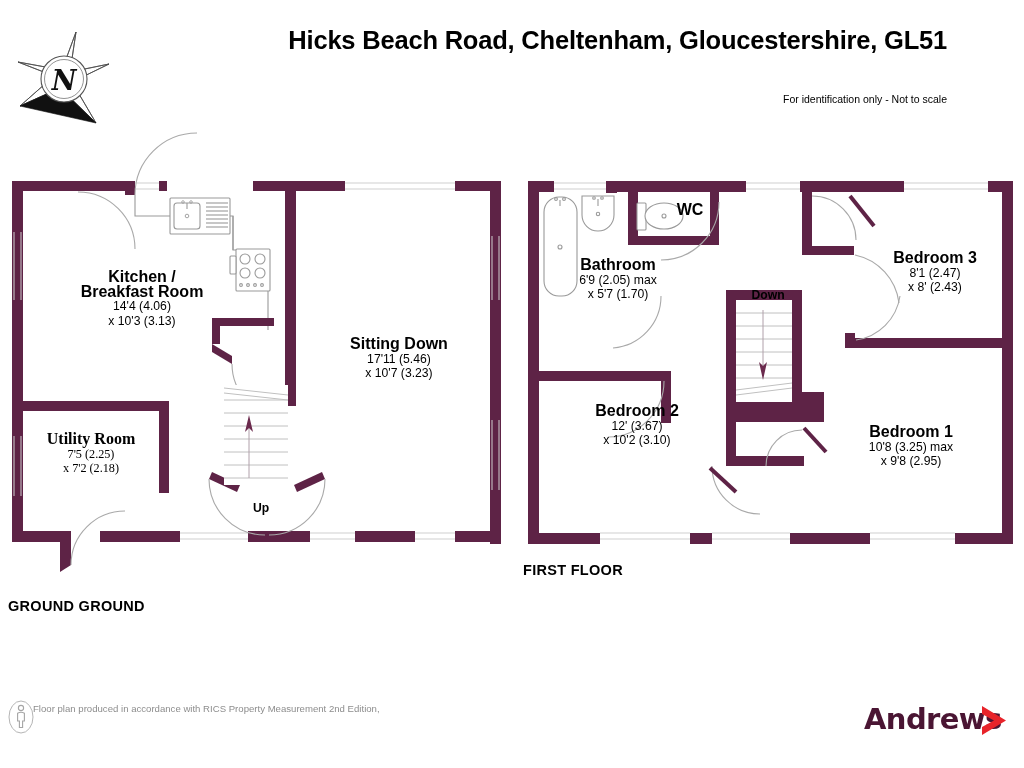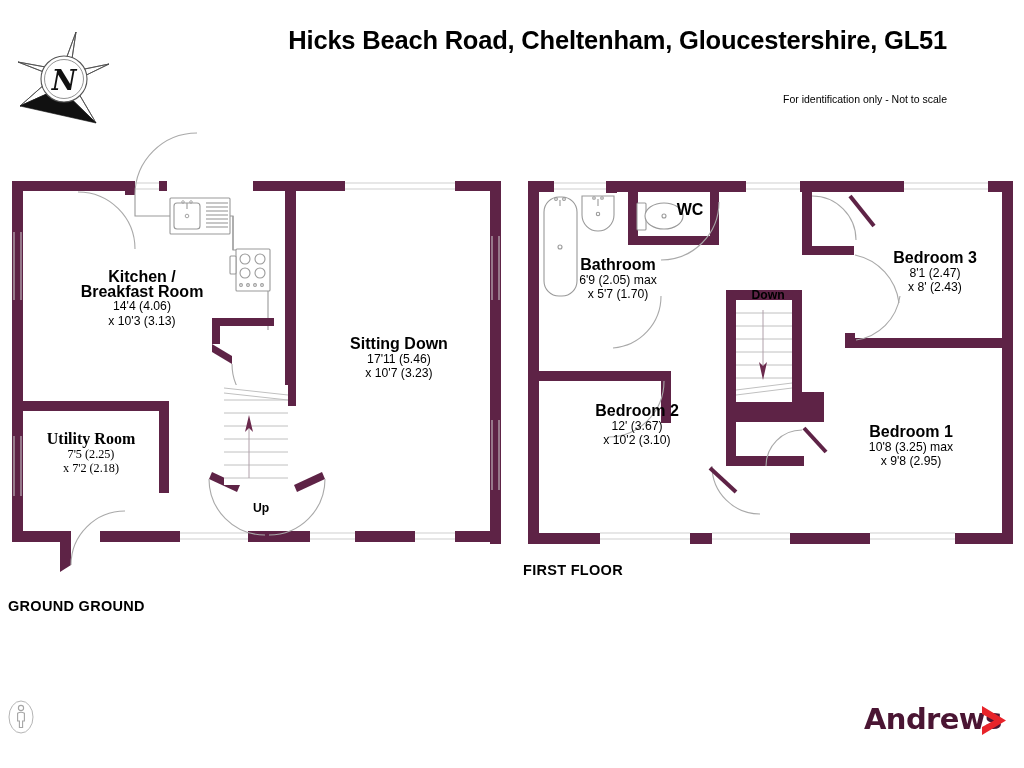--- a/index.html
+++ b/index.html
@@ -484,20 +484,21 @@
 
 <div id="footer-icon">
   <svg width="26" height="34" viewBox="0 0 26 34">
     <ellipse cx="13" cy="17" rx="12" ry="16" fill="none" stroke="#b5b5b5" stroke-width="1"></ellipse>
     <circle cx="13" cy="8" r="2.6" fill="none" stroke="#a5a5a5" stroke-width="1.1"></circle>
     <path d="M9.6 13.2 Q13 11.4 16.4 13.2 L16.4 21 L14.6 21 L14.6 27.5 L11.4 27.5 L11.4 21 L9.6 21 Z" fill="none" stroke="#a5a5a5" stroke-width="1.1"></path>
   </svg>
 </div>
 
 <div id="footer-note">
+  <span>Floor plan produced in accordance with RICS Property Measurement 2nd Edition,</span>
 </div>
 
 <div id="brand-logo">
   <div id="brand-name" style="color:#4A1533;">Andrews</div>
   <svg width="40" height="42" viewBox="0 0 40 42" style="position:absolute; left:112px; top:2px;">
     <path d="M6 6 L30 20.5 L6 35 L6 27 L18 20.5 L6 14 Z" fill="#E8232A"></path>
   </svg>
 </div>
 
 </body></html>

